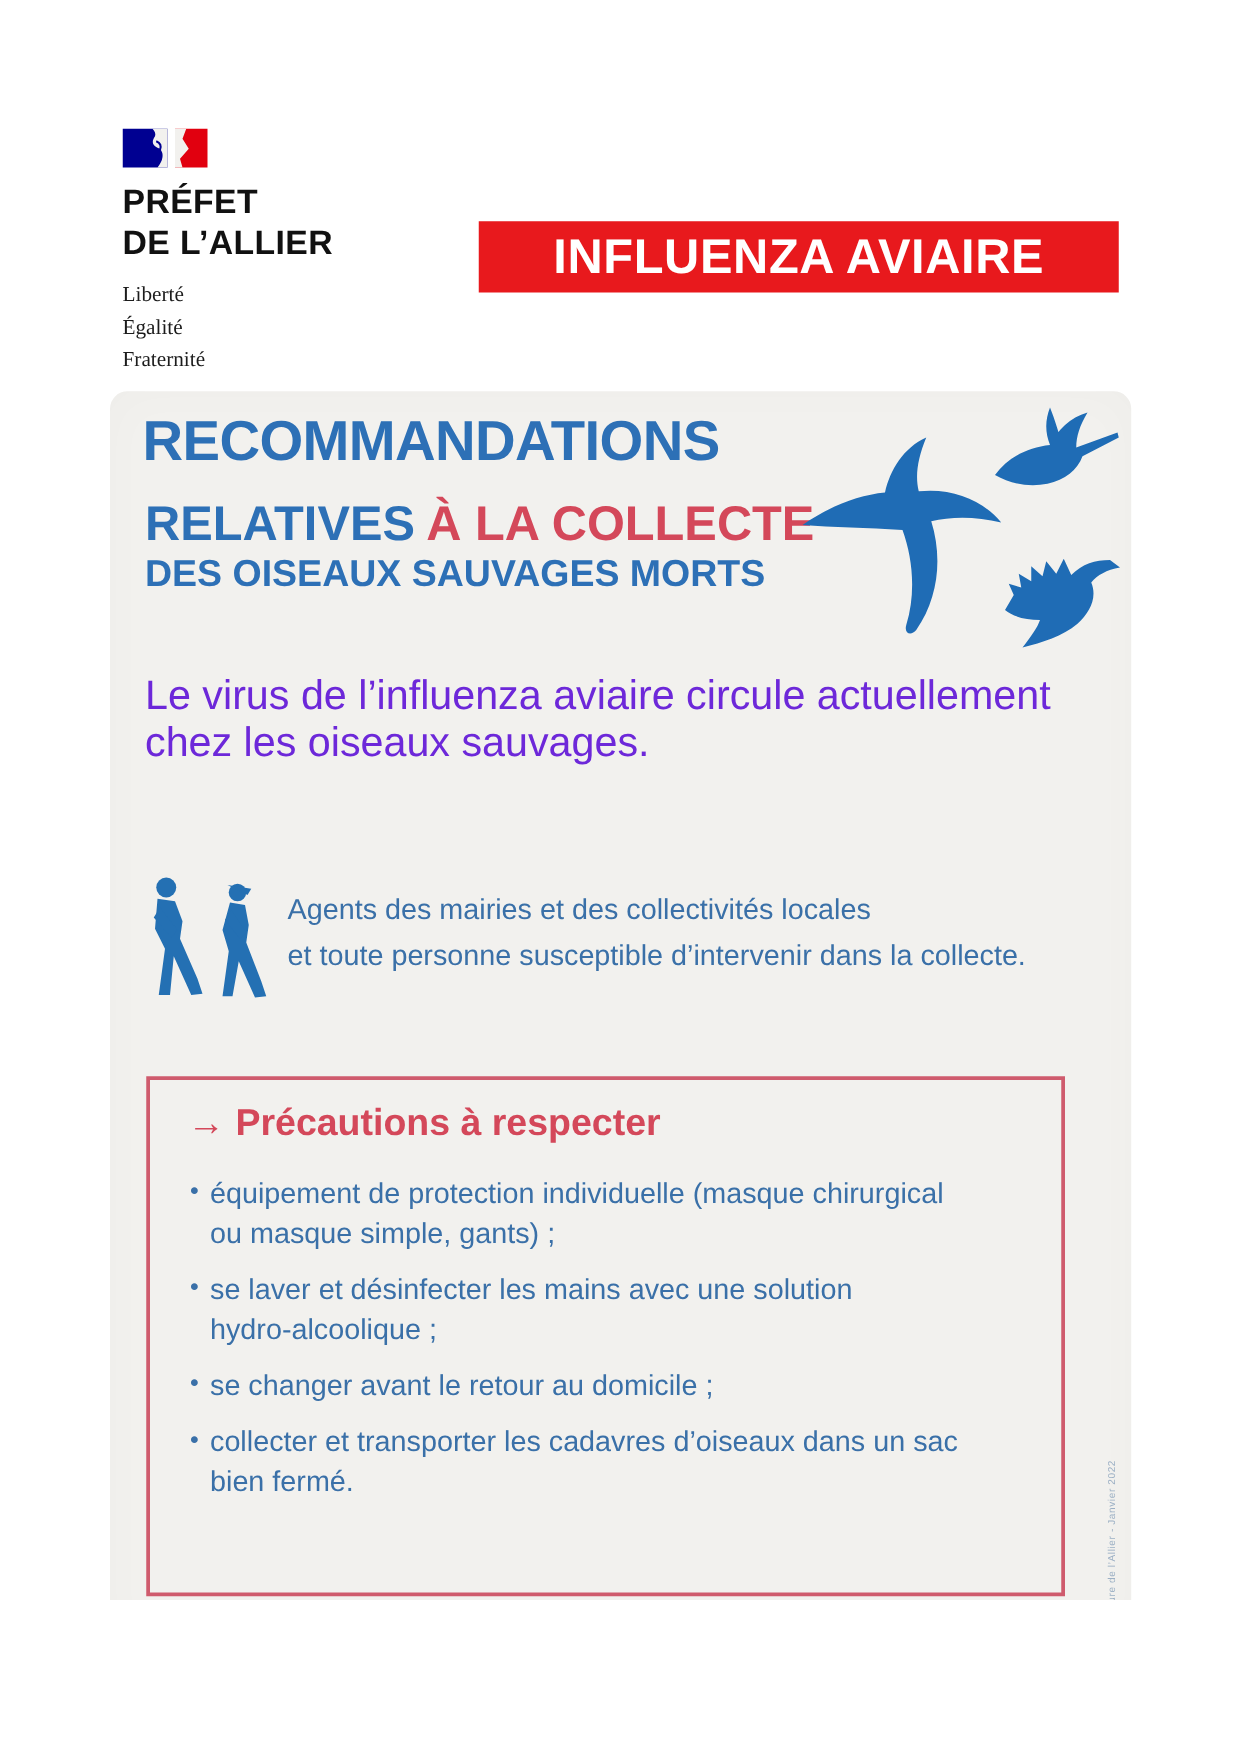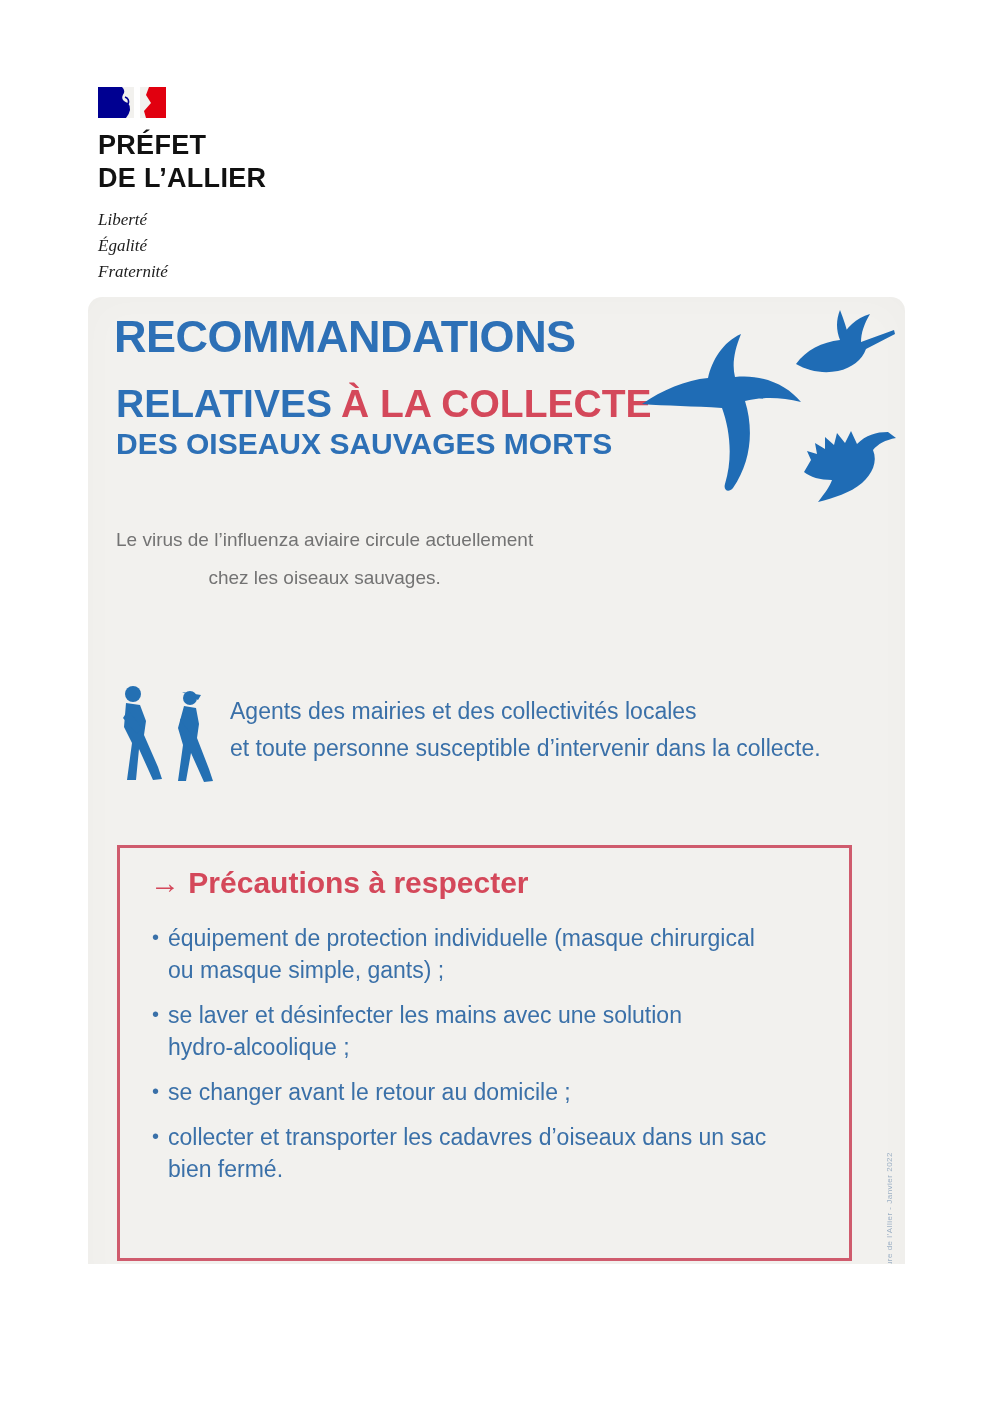--- a/index.html
+++ b/index.html
@@ -1,27 +1,27 @@
 <!DOCTYPE html>
 <html><head>
 <meta charset="utf-8">
 <style>
   * { margin:0; padding:0; box-sizing:border-box; }
   html,body { background:#fff; }
   .page {
     position:relative; width:993px; height:1264px; background:#ffffff;
-    font-family:"Liberation Sans", sans-serif; overflow:hidden; margin:0 auto;
+    font-family:"Liberation Sans", sans-serif; overflow:hidden; margin:16px auto;
   }
 
   
   .gov-logo { position:absolute; left:98px; top:85px; width:280px; }
   .gov-flag { display:block; }
   .gov-name { margin-top:8px; font-weight:bold; font-size:27px; line-height:33px;
               color:#111; letter-spacing:0.3px; }
-  .gov-motto { margin-top:12px; font-family:"Liberation Serif", serif; font-style:italic;
+  .gov-motto { margin-top:12px; font-family:"Liberation Serif", serif; 
                font-size:17px; line-height:26px; color:#1c1c1c; }
 
   
   .banner { position:absolute; left:383px; top:161px; width:512px; height:57px;
             background:#e8191d; display:flex; align-items:center; justify-content:center; }
   .banner-text { color:#ffffff; font-size:39px; font-weight:bold; letter-spacing:0.5px; }
 
   
   .poster { position:absolute; left:88px; top:297px; width:817px; height:1006px;
             background:#f2f1ee; box-shadow:inset 0 0 40px rgba(0,0,0,0.02);border-radius:14px; }
@@ -30,22 +30,22 @@
                   color:#2d70b6; letter-spacing:-0.5px; }
   .poster-subtitle1 { position:absolute; left:28px; top:85px; font-size:39px; font-weight:bold;
                       color:#2d70b6; }
   .poster-subtitle1 .blue { margin-right:9px; }
   .poster-subtitle1 .red { color:#d4485a; }
   .poster-subtitle2 { position:absolute; left:28px; top:130px; font-size:30px; font-weight:bold;
                       color:#2d70b6; }
 
   .birds { position:absolute; left:540px; top:5px; }
 
-  .intro { position:absolute; left:28px; top:224px; font-size:19px; line-height:38px;
-           color:#737373; white-space:pre-line;text-align:center; }
+  .intro { position:absolute; left:28px; top:224px; font-size:33px; line-height:38px;
+           color:#6d28d9; white-space:pre-line; }
 
   .persons-heading { position:absolute; left:30px; top:334px; font-size:29px; font-weight:bold;
                      color:#d4485a; }
   .people { position:absolute; left:18px; top:386px; }
   .persons-text { position:absolute; left:142px; top:396px; font-size:23px; line-height:37px;
                   color:#3a70a8; white-space:pre-line; }
 
   .precautions-box { position:absolute; left:29px; top:548px; width:735px; height:416px;
                      border:3px solid #cf5b6d; }
   .box-heading { position:absolute; left:30px; top:18px; font-size:30px; font-weight:bold;
@@ -77,20 +77,23 @@
       <div>PRÉFET</div>
       <div>DE L’ALLIER</div>
     </div>
     <div class="gov-motto">
       <div>Liberté</div>
       <div>Égalité</div>
       <div>Fraternité</div>
     </div>
   </div>
 
+  <div class="banner">
+    <span class="banner-text">INFLUENZA AVIAIRE</span>
+  </div>
 
   <div class="poster">
 
     <div class="poster-title">RECOMMANDATIONS</div>
 
     <div class="poster-subtitle1">
       <span class="blue">RELATIVES</span><span class="red">À LA COLLECTE</span>
     </div>
     <div class="poster-subtitle2">DES OISEAUX SAUVAGES MORTS</div>
 

